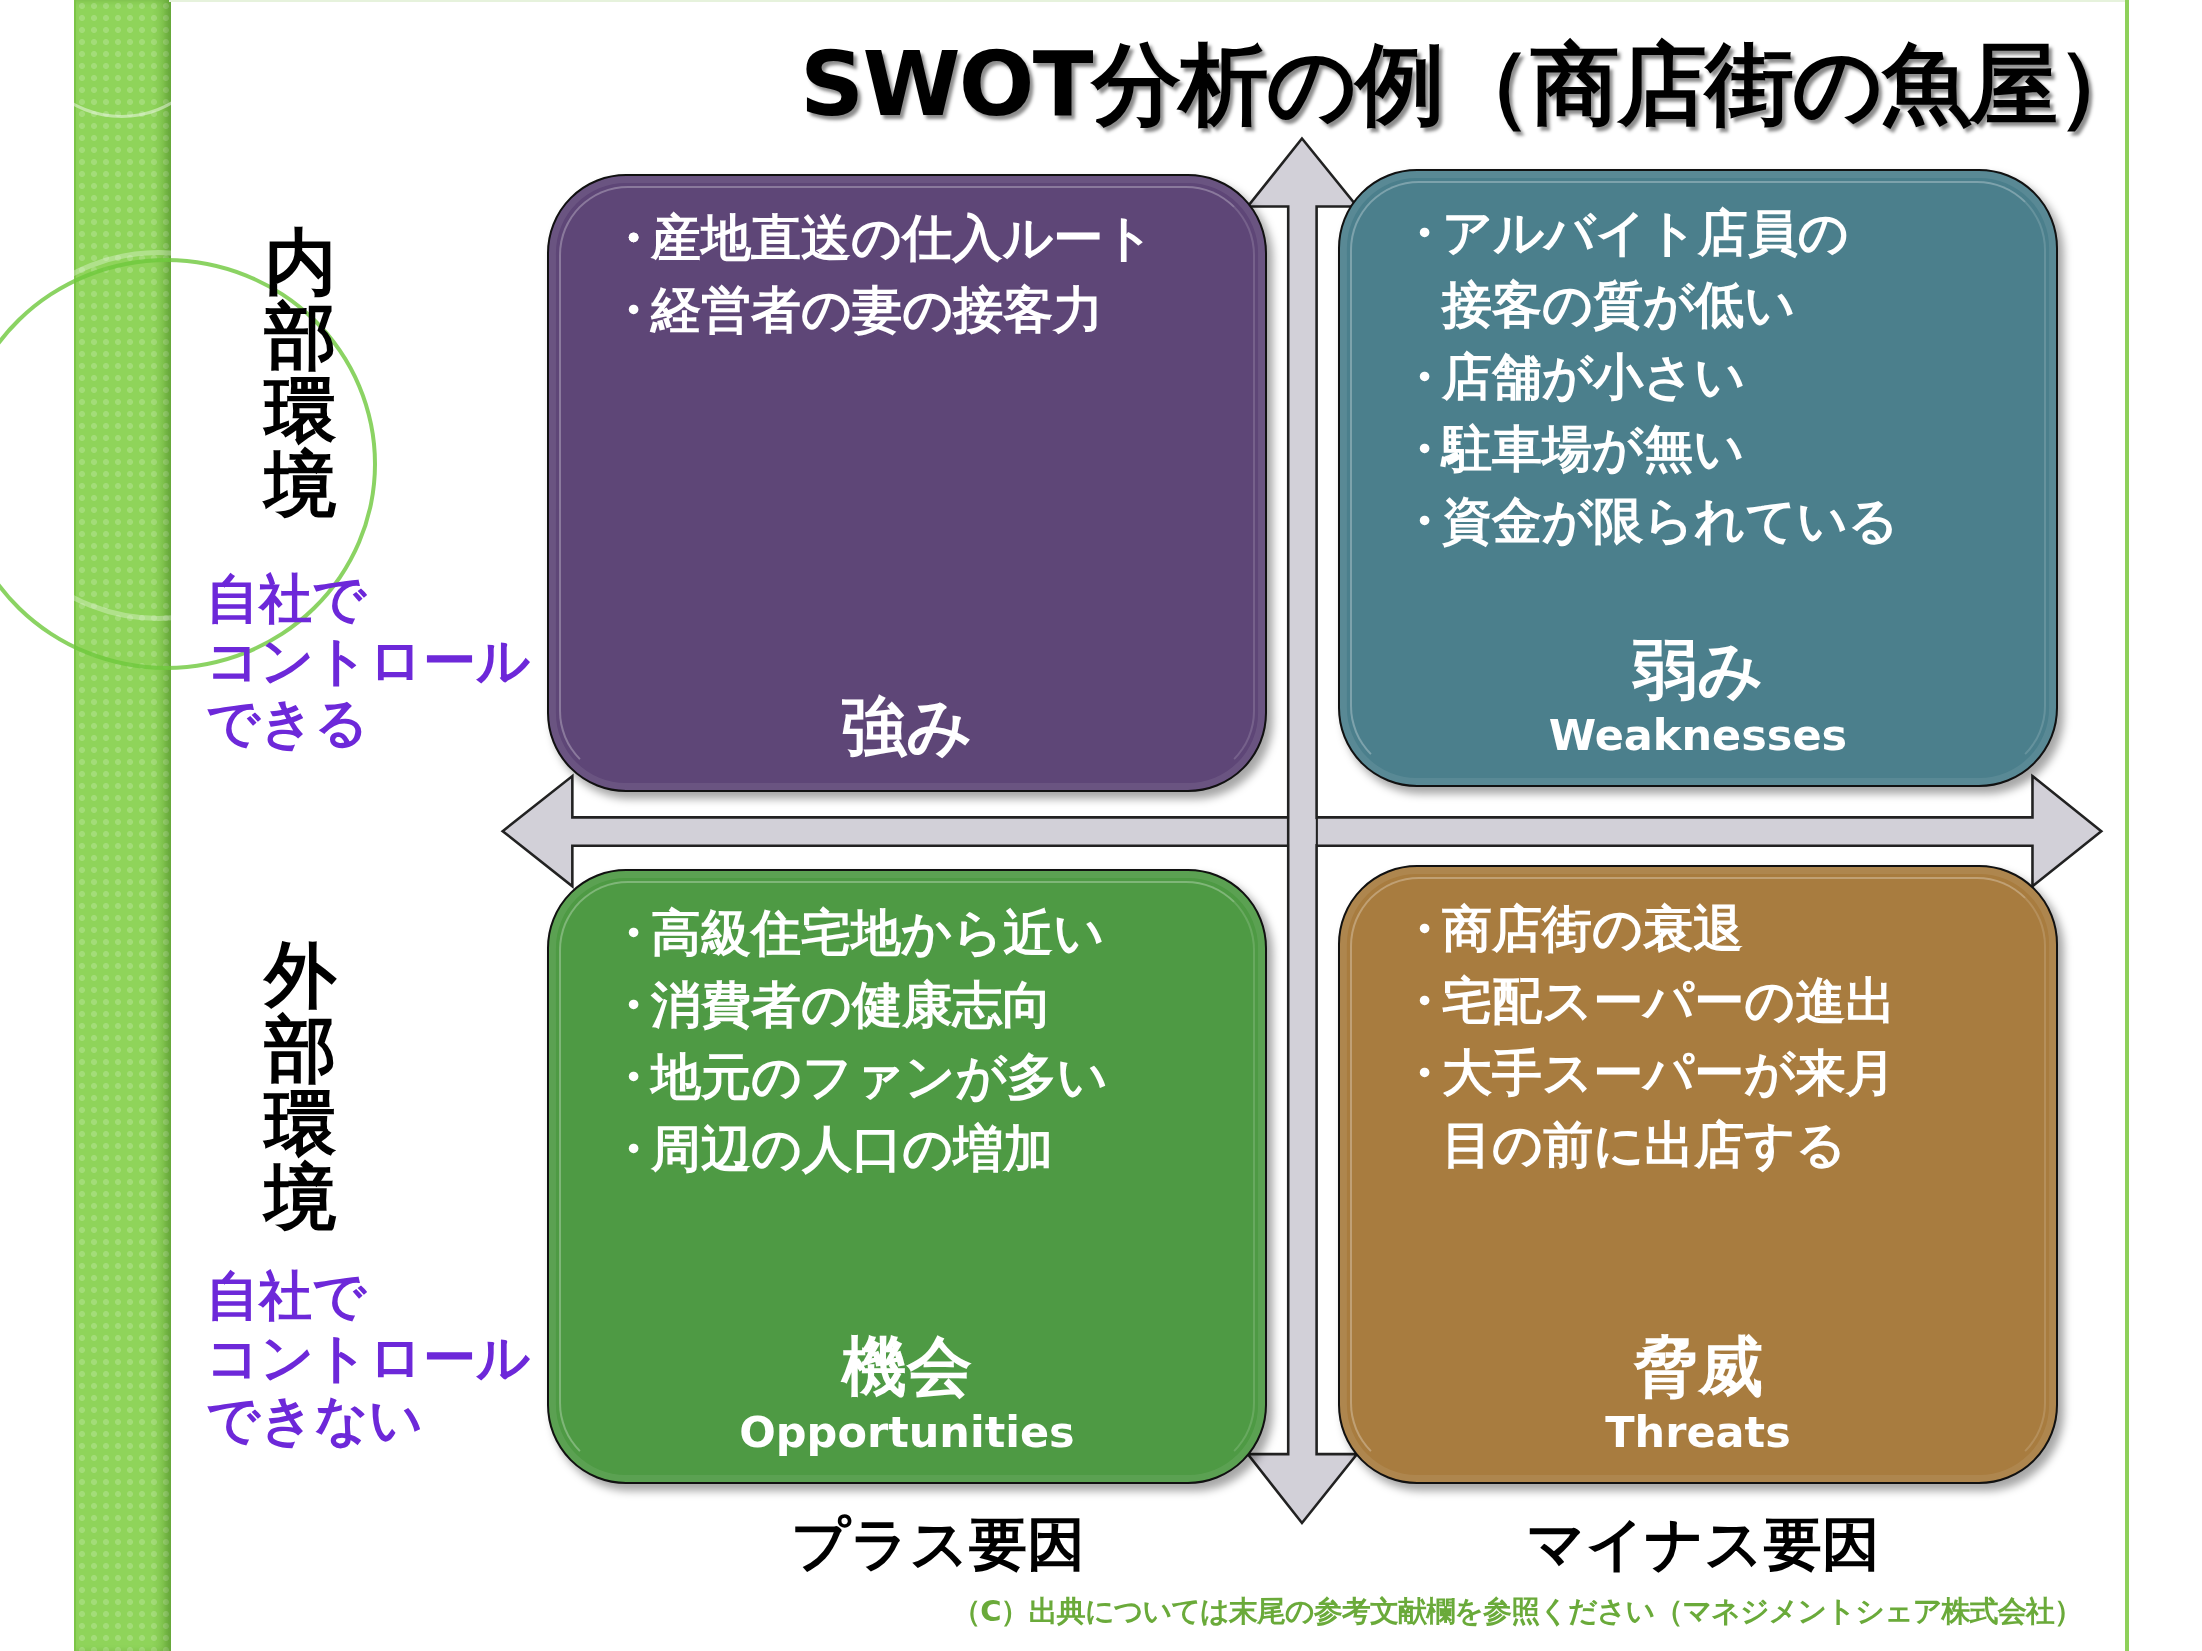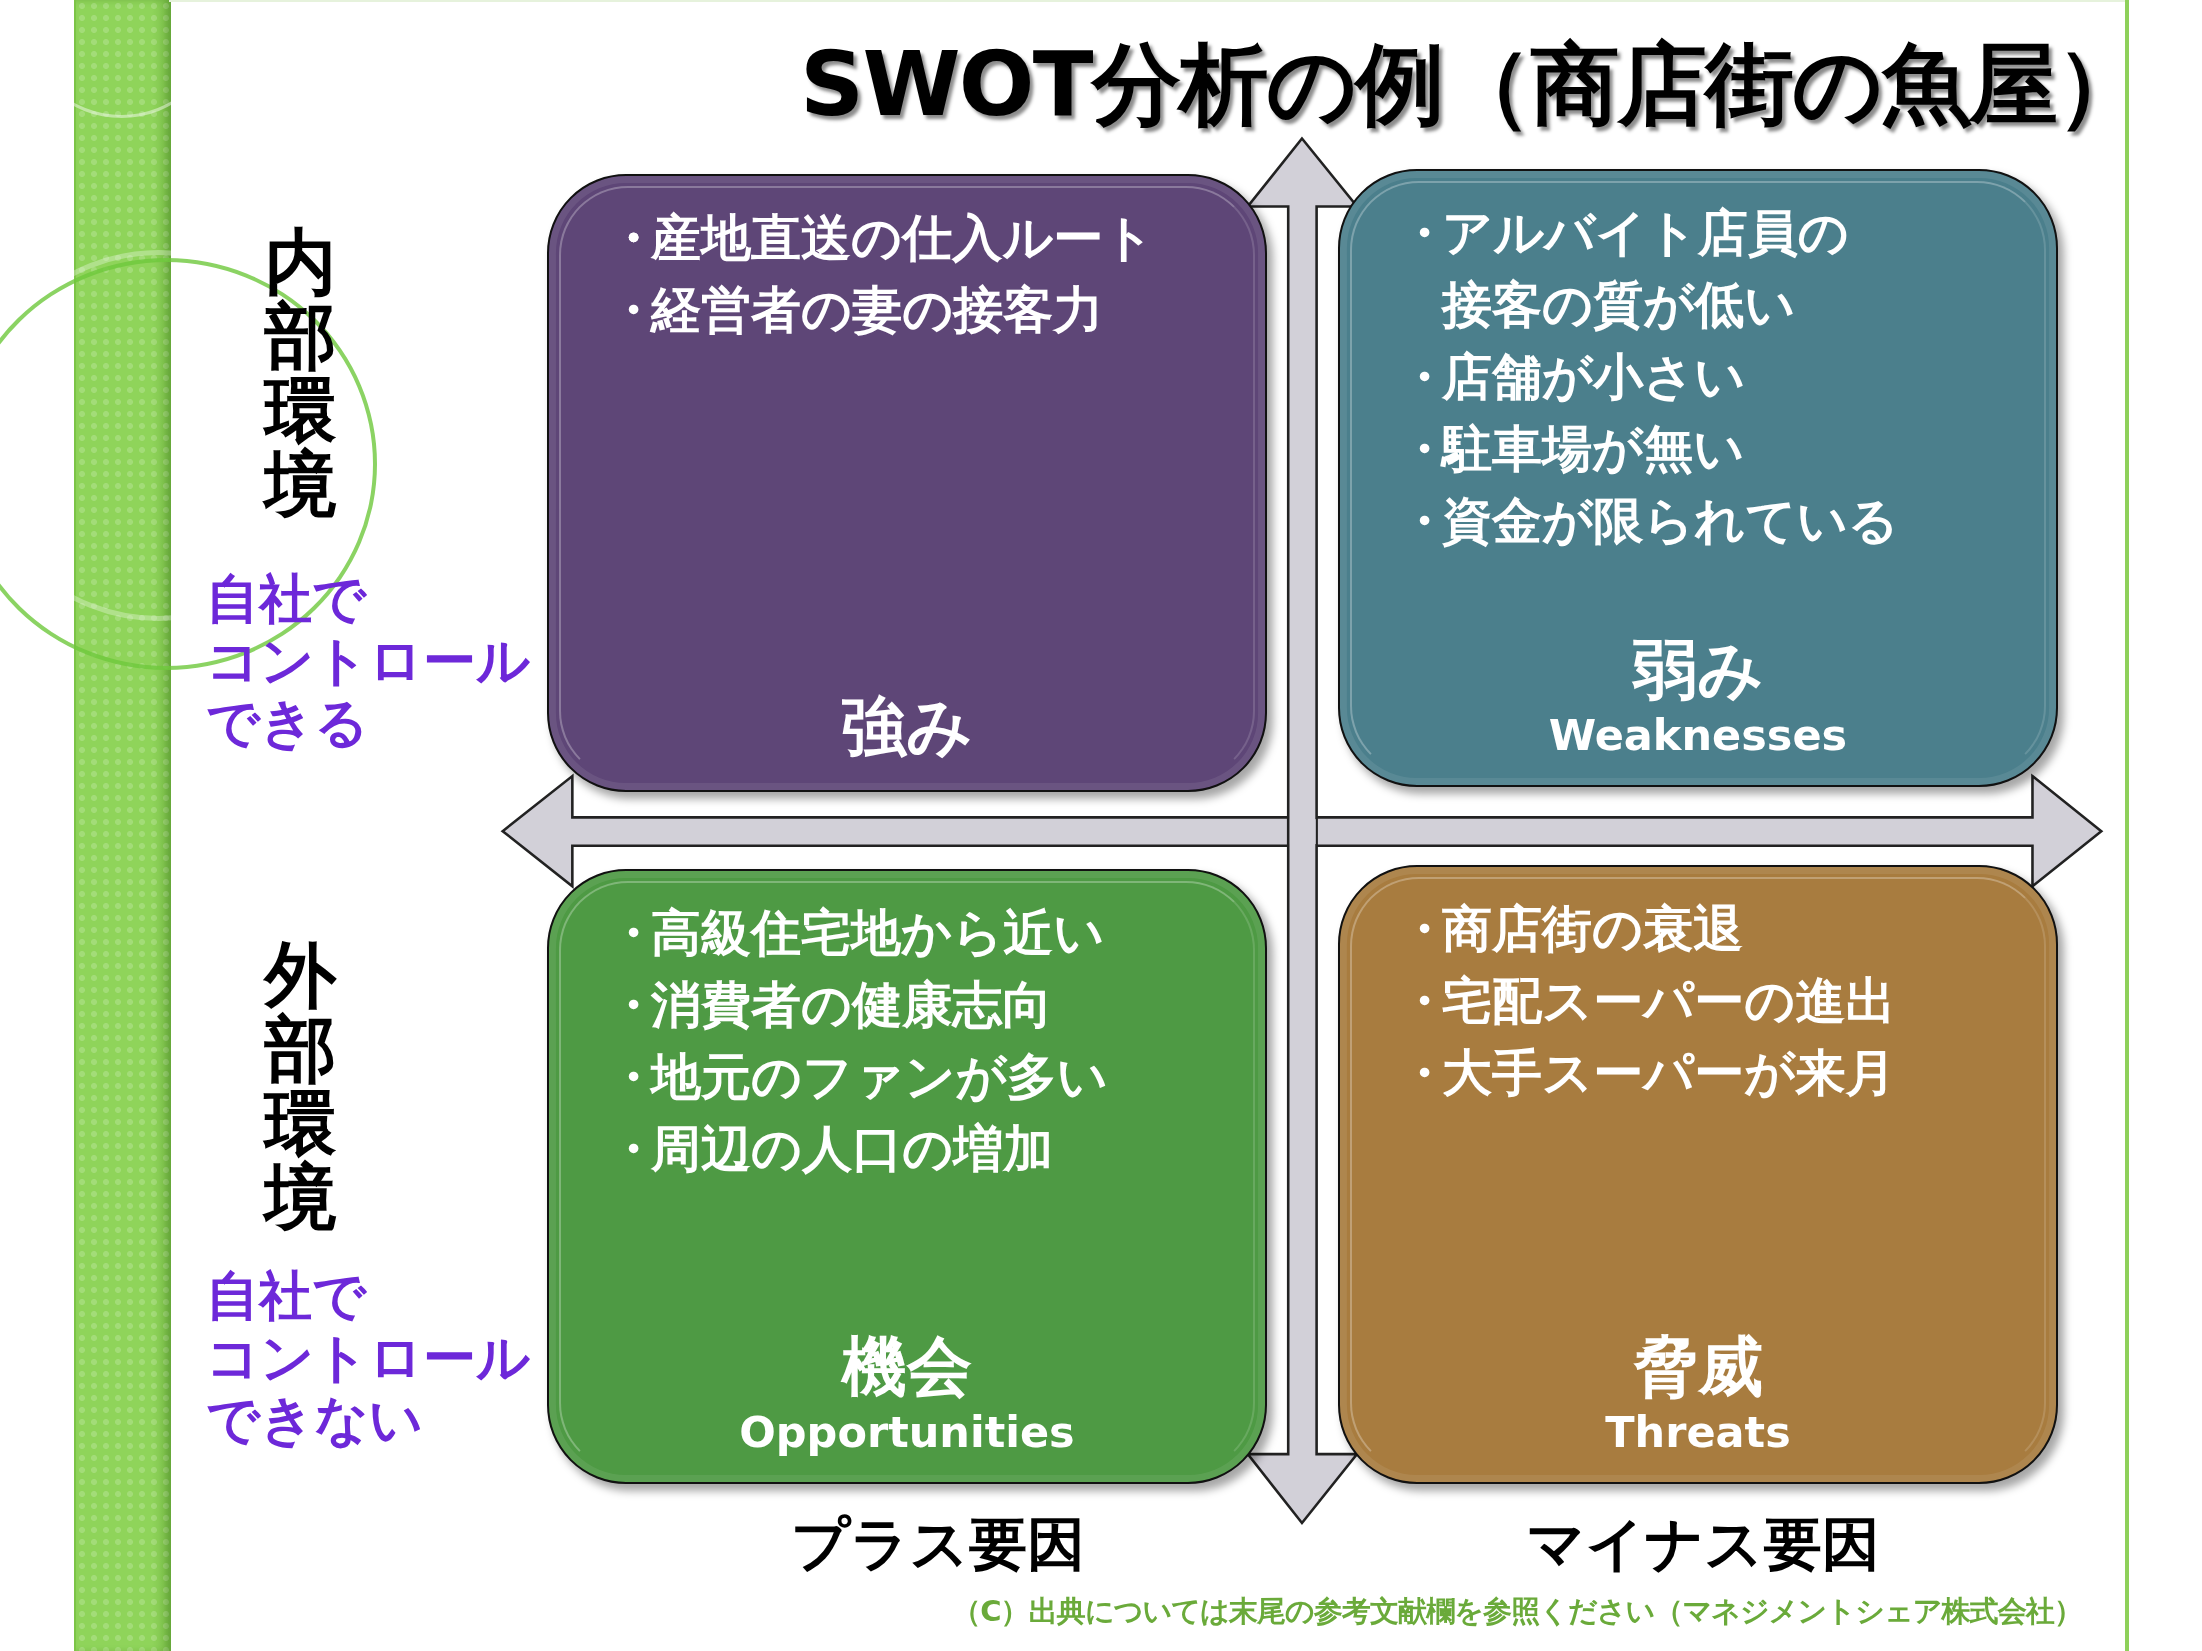--- a/index.html
+++ b/index.html
@@ -169,20 +169,21 @@
     <span class="jp">機会</span>
     <span class="en">Opportunities</span>
   </div>
 </div>
 
 <div class="quad quad-t">
   <ul class="items">
     <li><span class="bullet">・</span><span>商店街の衰退</span></li>
     <li><span class="bullet">・</span><span>宅配スーパーの進出</span></li>
     <li><span class="bullet">・</span><span>大手スーパーが来月</span></li>
+    <li class="cont"><span>目の前に出店する</span></li>
   </ul>
   <div class="quad-label">
     <span class="jp">脅威</span>
     <span class="en">Threats</span>
   </div>
 </div>
 
 <div class="axis-label" style="left:680px;">プラス要因</div>
 <div class="axis-label" style="left:1445px;">マイナス要因</div>
 

